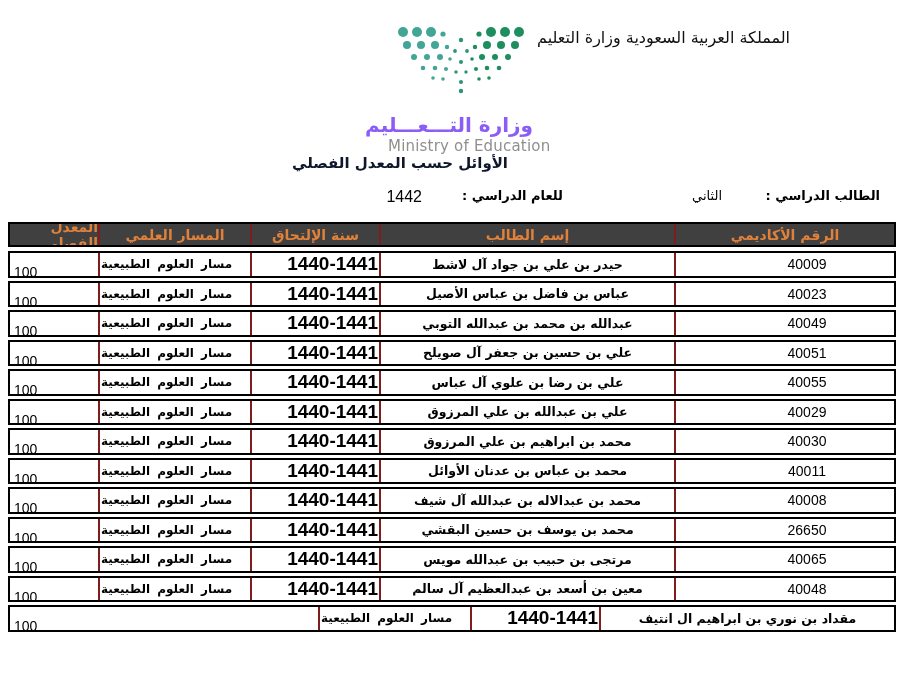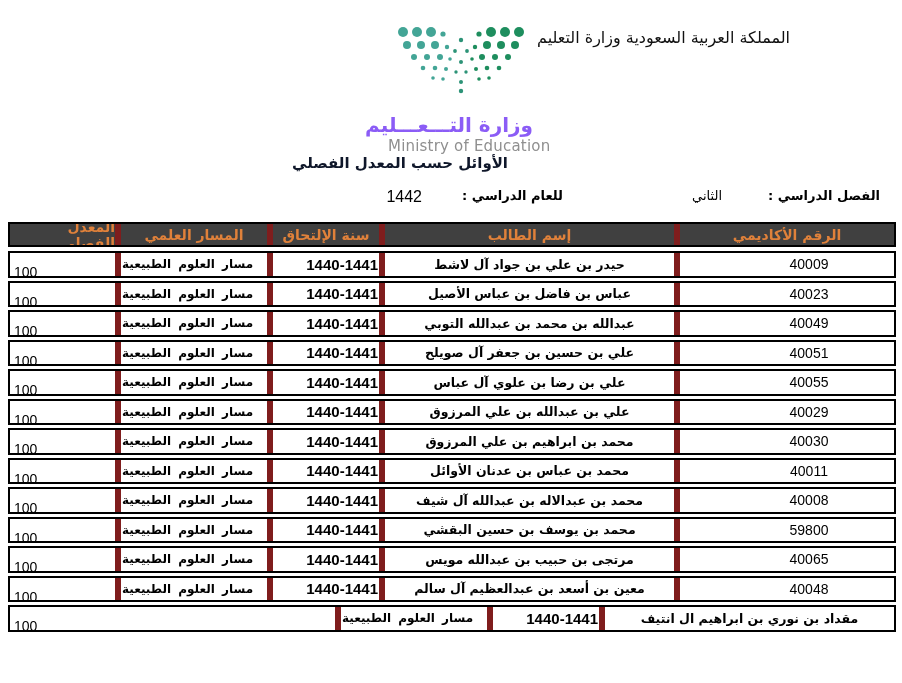--- a/index.html
+++ b/index.html
@@ -53,34 +53,34 @@
   }
   .trow.thead { height: 25px; background: #d9e2f0; margin-bottom: 4px; }
   .tcell {
     height: 100%; overflow: hidden;
     display: flex; align-items: center; justify-content: center;
     font-size: 12.5px; color: #000;
   }
   
   .c-number { width: 220px; }
   .c-name   { width: 295px; }
-  .c-year   { width: 112px; }
+  .c-year   { width: 129px; }
   .c-track  { width: 152px; }
   .c-gpa    { flex: 1; }
   
-  .c-number, .c-name, .c-year, .c-track { border-left: 6px solid #7f1d1d; }
+  .c-number, .c-name, .c-year, .c-track { border-left: 2px solid #7f1d1d; }
 
   .thead .tcell {
     color: #e0813a; font-weight: bold; font-size: 14px;
     background: #404040;
   }
   .cell-number { font-family: "Liberation Sans", sans-serif; font-size: 14px; padding-left: 44px; }
   .cell-name   { font-weight: bold; font-size: 12.5px; }
   .cell-year   {
-    font-family: "Liberation Sans", sans-serif; font-size: 15px; font-weight: bold;
+    font-family: "Liberation Sans", sans-serif; font-size: 19px; font-weight: bold;
     justify-content: flex-start; direction: ltr; flex-direction: row-reverse;
     padding-right: 0; 
   }
   .cell-year span { display:block; width:100%; text-align: right; padding-right: 1px; direction: ltr;}
   .cell-track  { font-weight: bold; font-size: 12px; justify-content: flex-start; padding-left: 1px; direction: rtl; word-spacing: 3px; }
   .cell-track span { display:block; width:100%; text-align:left; }
   .cell-gpa    { font-family: "Liberation Sans", sans-serif; font-size: 14px; margin-top: 8px; }
   .cell-gpa span { display:block; width:100%; text-align:left; padding-left: 4px; direction:ltr; }
 </style>
 </head>
@@ -144,21 +144,21 @@
           <circle cx="68" cy="67" r="2.2"></circle>
       </g>
     </svg>
     <span class="logo-wordmark">وزارة التـــعـــليم</span>
     <span class="logo-en">Ministry of Education</span>
   </div>
 
   <div class="doc-title">الأوائل حسب المعدل الفصلي</div>
 
   <div class="info-line">
-    <span class="info-item semester-label">الفصل الدراسي :</span>
+    <span class="info-item semester-label">الطالب الدراسي :</span>
     <span class="info-item semester-value">الثاني</span>
     <span class="info-item year-label">للعام الدراسي :</span>
     <span class="info-item year-value">1442</span>
   </div>
 
   <div class="report-table">
     <div class="trow thead">
       <div class="tcell c-number">الرقم الأكاديمي</div>
       <div class="tcell c-name">إسم الطالب</div>
       <div class="tcell c-year">سنة الإلتحاق</div>
@@ -277,21 +277,21 @@
             <span>1440-1441</span>
           </div>
     <div class="tcell c-track cell-track">
             <span>مسار العلوم الطبيعية</span>
           </div>
     <div class="tcell c-gpa cell-gpa">
             <span>100</span>
           </div>
   </div>
         <div class="trow">
-    <div class="tcell c-number cell-number">59800</div>
+    <div class="tcell c-number cell-number">26650</div>
     <div class="tcell c-name cell-name">محمد بن يوسف بن حسين البقشي</div>
     <div class="tcell c-year cell-year">
             <span>1440-1441</span>
           </div>
     <div class="tcell c-track cell-track">
             <span>مسار العلوم الطبيعية</span>
           </div>
     <div class="tcell c-gpa cell-gpa">
             <span>100</span>
           </div>

